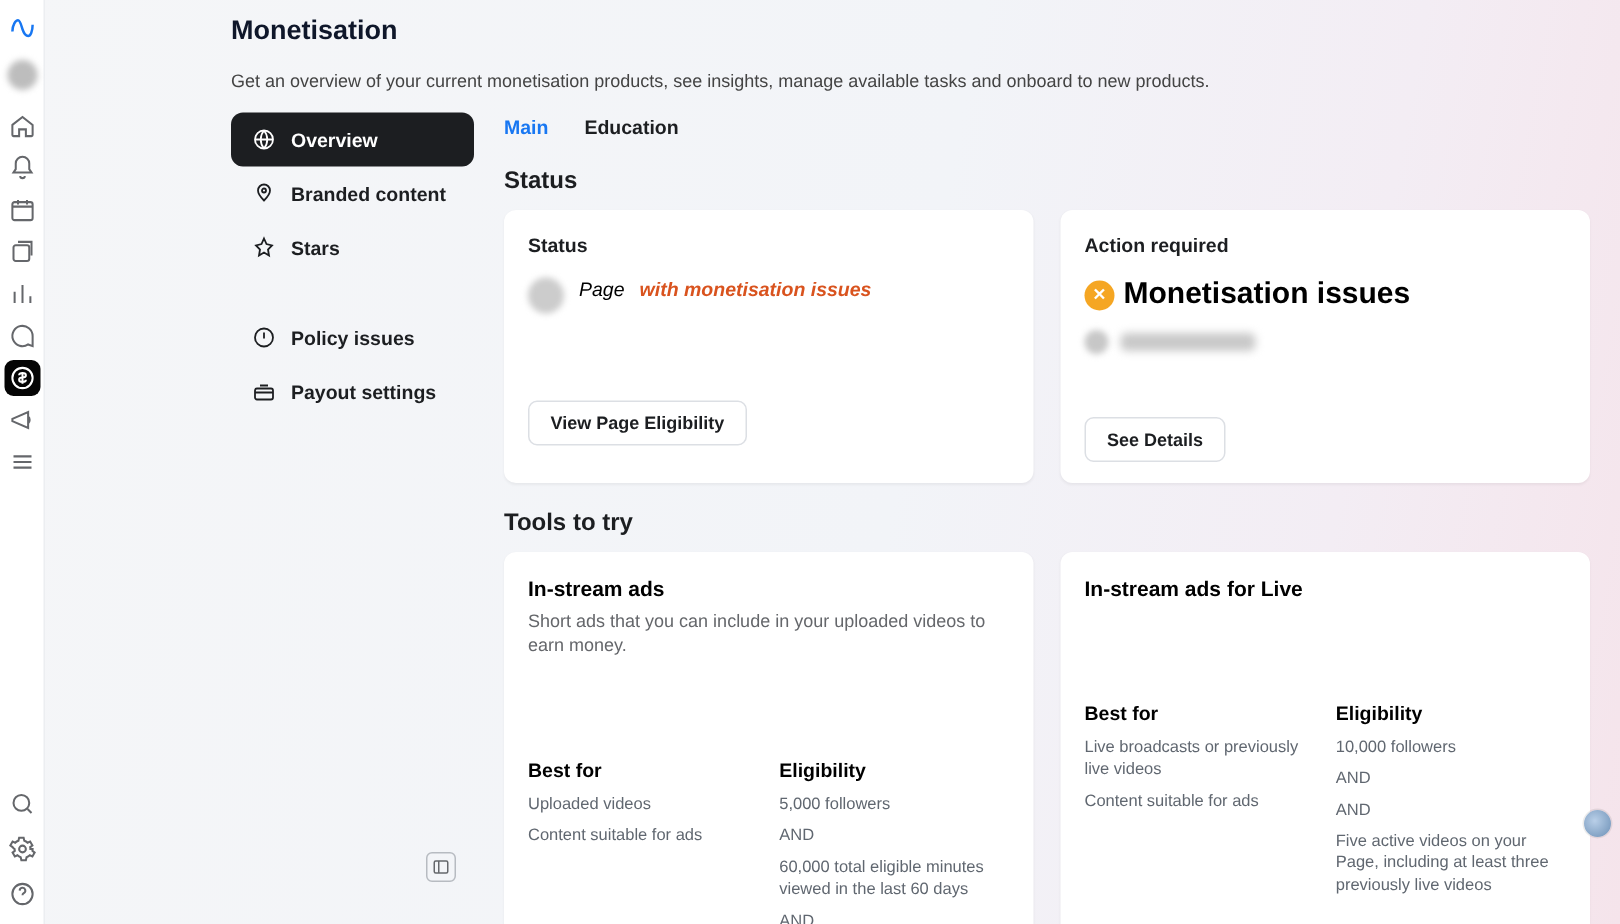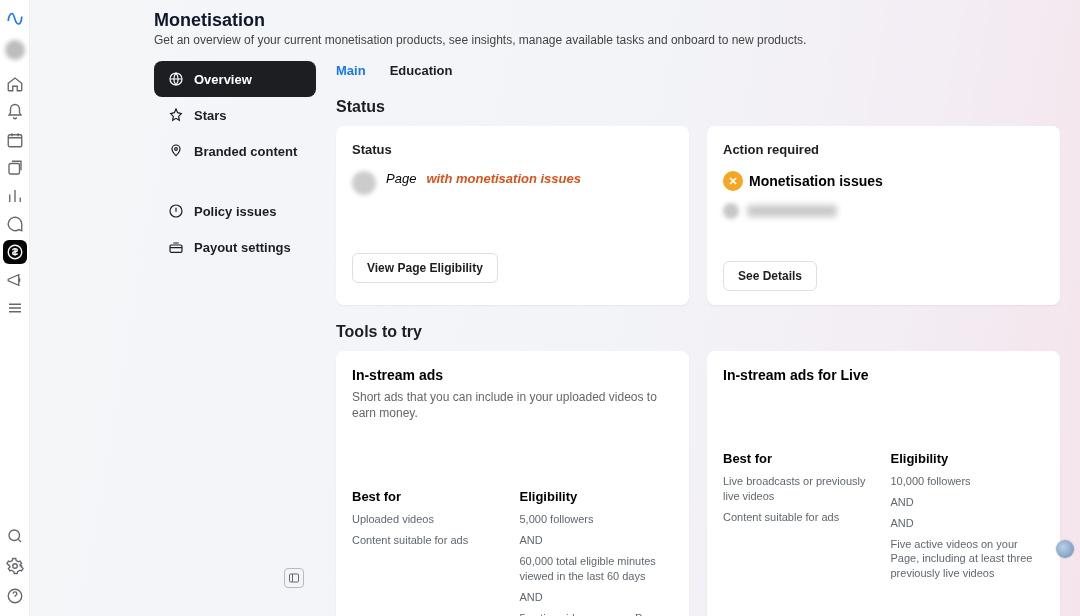--- a/index.html
+++ b/index.html
@@ -10,21 +10,21 @@
     .rail { width: 30px; background: #fff; display: flex; flex-direction: column; align-items: center; padding-top: 6px; gap: 4px; border-right: 1px solid #eceef1; }
     .rail .glyph { width: 24px; height: 24px; display: flex; align-items: center; justify-content: center; color: #65676b; border-radius: 6px; }
     .rail .glyph svg { width: 18px; height: 18px; }
     .rail .glyph.active { background: #050505; color: #fff; }
     .rail .glyph.img { width: 20px; height: 20px; background: #bdbdbd; border-radius: 50%; margin: 6px 0 8px; filter: blur(2px); }
     .rail .bottom { margin-top: auto; padding-bottom: 8px; display: flex; flex-direction: column; gap: 6px; }
 
     .main { flex: 1; padding: 10px 20px 0 124px; overflow: hidden; }
 
     .page-header h1 { font-size: 18px; font-weight: 700; color: #0f172a; }
-    .page-header p { font-size: 12px; color: #444; margin-top: 2px; }
+    .page-header p { font-size: 12px; color: #444; margin-top: 16px; }
 
     .columns { display: flex; gap: 20px; margin-top: 14px; }
 
     
     .sidenav { width: 162px; display: flex; flex-direction: column; gap: 0; }
     .sidenav .nav-btn { display: flex; align-items: center; gap: 10px; padding: 10px 14px; font-size: 13px; font-weight: 600; color: #1c1e21; border-radius: 8px; cursor: pointer; text-align: center; }
     .sidenav .nav-btn svg { width: 16px; height: 16px; }
     .sidenav .nav-btn.sel { background: #1c1e21; color: #fff; }
     .sidenav .nav-btn.sel svg { color: #fff; }
     .sidenav .group2 { margin-top: 24px; }
@@ -38,21 +38,21 @@
     h2.section-title { font-size: 16px; font-weight: 700; color: #1c1e21; margin-bottom: 10px; }
 
     .card-row { display: flex; gap: 18px; }
     .card { background: #fff; border-radius: 8px; box-shadow: 0 1px 2px rgba(0,0,0,0.05); flex: 1; padding: 16px 16px 14px; }
     .card h3 { font-size: 13px; font-weight: 700; color: #1c1e21; }
 
     .status-inner { margin-top: 14px; display: flex; align-items: flex-start; gap: 10px; font-size: 13px; font-style: italic; }
     .status-inner .avatar { width: 24px; height: 24px; background: #ccc; border-radius: 50%; filter: blur(2px); }
     .status-inner .warn { color: #d9531e; font-weight: 600; }
 
-    .action-hdr { display: flex; align-items: center; gap: 6px; margin-top: 14px; font-size: 14px; font-weight: 700; }
+    .action-hdr { display: flex; align-items: center; gap: 6px; margin-top: 14px; font-size: 20px; font-weight: 700; }
     .action-hdr .dot { width: 20px; height: 20px; border-radius: 50%; background: #f5a623; display: flex; align-items: center; justify-content: center; }
     .action-hdr .dot::before { content: "✕"; color: #fff; font-size: 11px; font-weight: 700; }
     .blur-line { margin-top: 12px; display: flex; align-items: center; gap: 8px; }
     .blur-line .d { width: 16px; height: 16px; background: #c7c7c7; border-radius: 50%; filter: blur(2px); }
     .blur-line .t { width: 90px; height: 12px; background: #c9c9c9; border-radius: 4px; filter: blur(3px); }
 
     .card .btn { margin-top: 64px; display: inline-block; border: 1px solid #dcdfe4; background: #fff; border-radius: 6px; padding: 7px 14px; font-size: 12px; font-weight: 600; color: #1c1e21; cursor: pointer; }
     .card.status-card .btn { margin-top: 58px; }
 
     .tools-title { margin-top: 18px; }
@@ -159,30 +159,30 @@
     <div class="sidenav">
       <div class="nav-btn sel">
         <svg viewBox="0 0 24 24" fill="none" stroke="currentColor" stroke-width="1.8">
             <circle cx="12" cy="12" r="9"></circle>
             <path d="M3 12h18M12 3a14 14 0 0 1 0 18M12 3a14 14 0 0 0 0 18"></path>
           </svg>
         <span>Overview</span>
       </div>
       <div class="nav-btn">
         <svg viewBox="0 0 24 24" fill="none" stroke="currentColor" stroke-width="1.8">
-            <path d="m12 3 2.5 5.5L20 10l-4 4 1 6-5-3-5 3 1-6-4-4 5.5-1.5z"></path>
-          </svg>
-        <span>Stars</span>
-      </div>
-      <div class="nav-btn">
-        <svg viewBox="0 0 24 24" fill="none" stroke="currentColor" stroke-width="1.8">
             <path d="M6 9a6 6 0 1 1 12 0c0 4-6 10-6 10S6 13 6 9z"></path>
             <circle cx="12" cy="9" r="2"></circle>
           </svg>
         <span>Branded content</span>
+      </div>
+      <div class="nav-btn">
+        <svg viewBox="0 0 24 24" fill="none" stroke="currentColor" stroke-width="1.8">
+            <path d="m12 3 2.5 5.5L20 10l-4 4 1 6-5-3-5 3 1-6-4-4 5.5-1.5z"></path>
+          </svg>
+        <span>Stars</span>
       </div>
       <div class="group2">
         <div class="nav-btn">
           <svg viewBox="0 0 24 24" fill="none" stroke="currentColor" stroke-width="1.8">
               <circle cx="12" cy="12" r="9"></circle>
               <path d="M12 7v6M12 17h.01"></path>
             </svg>
           <span>Policy issues</span>
         </div>
         <div class="nav-btn">

